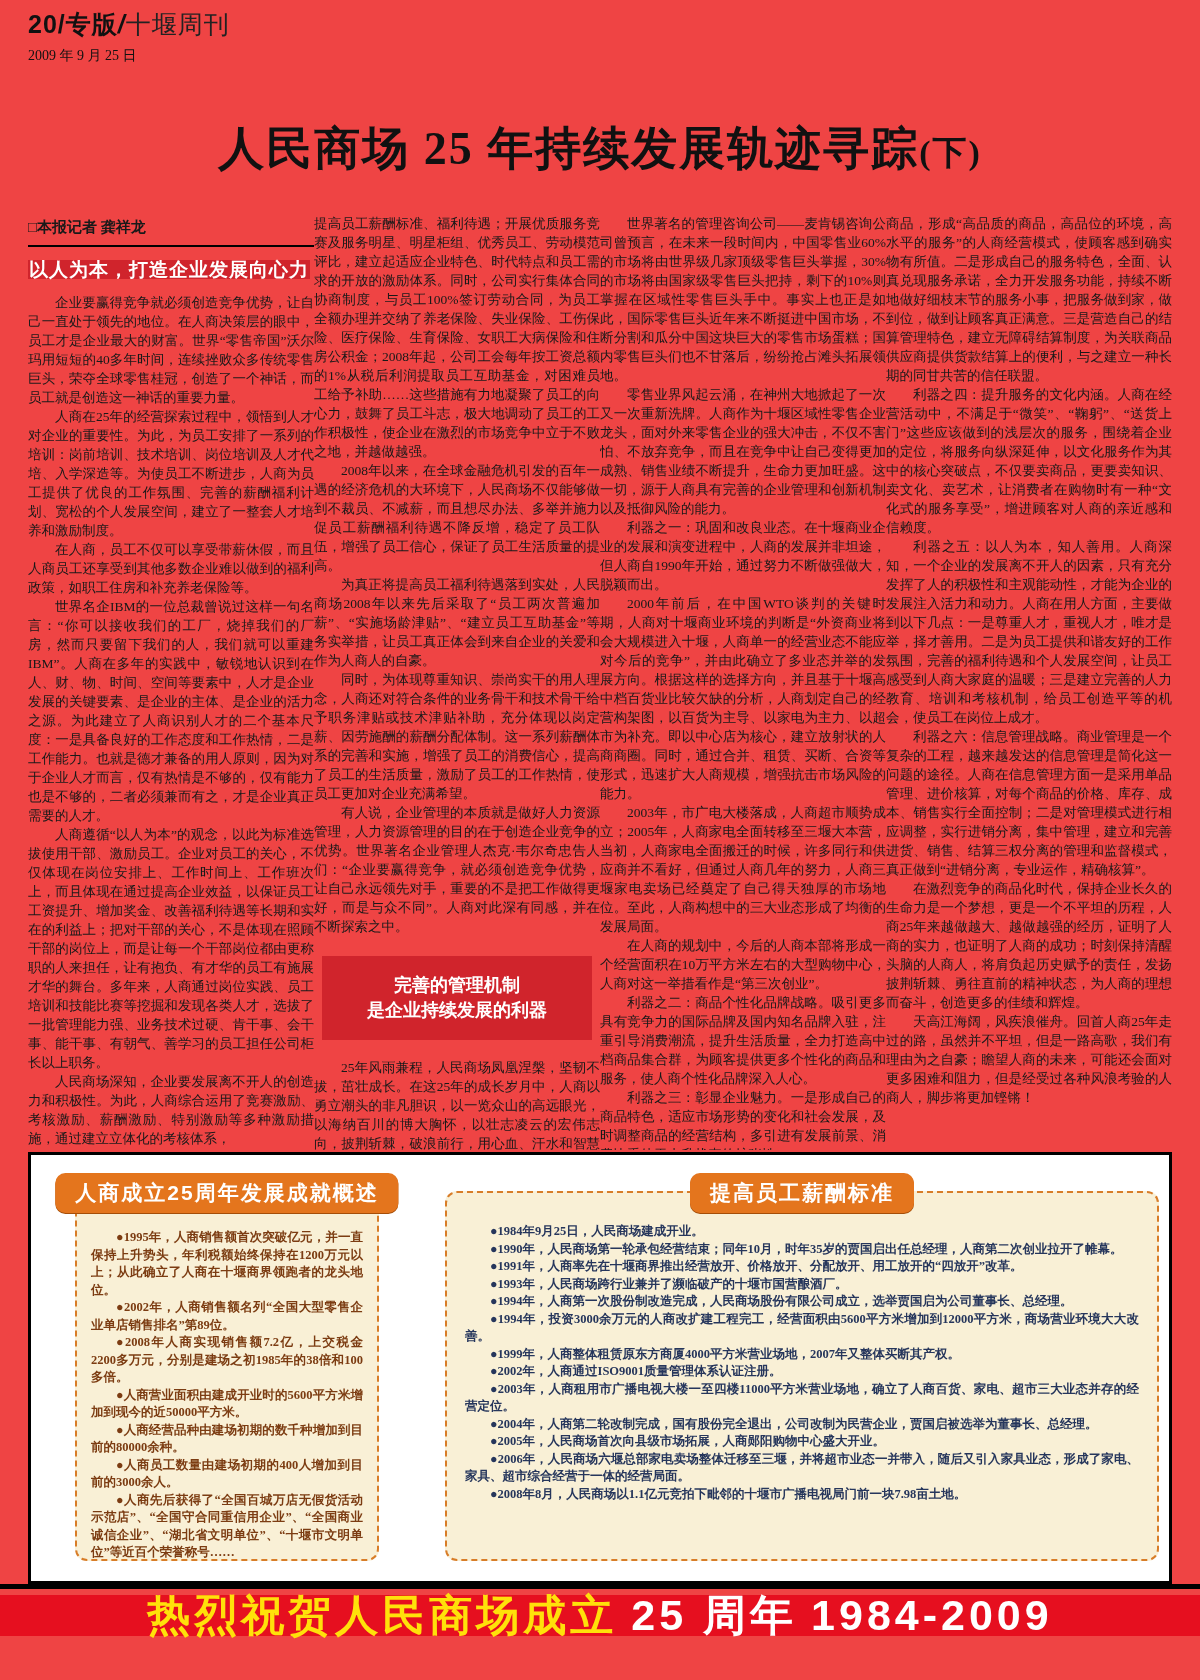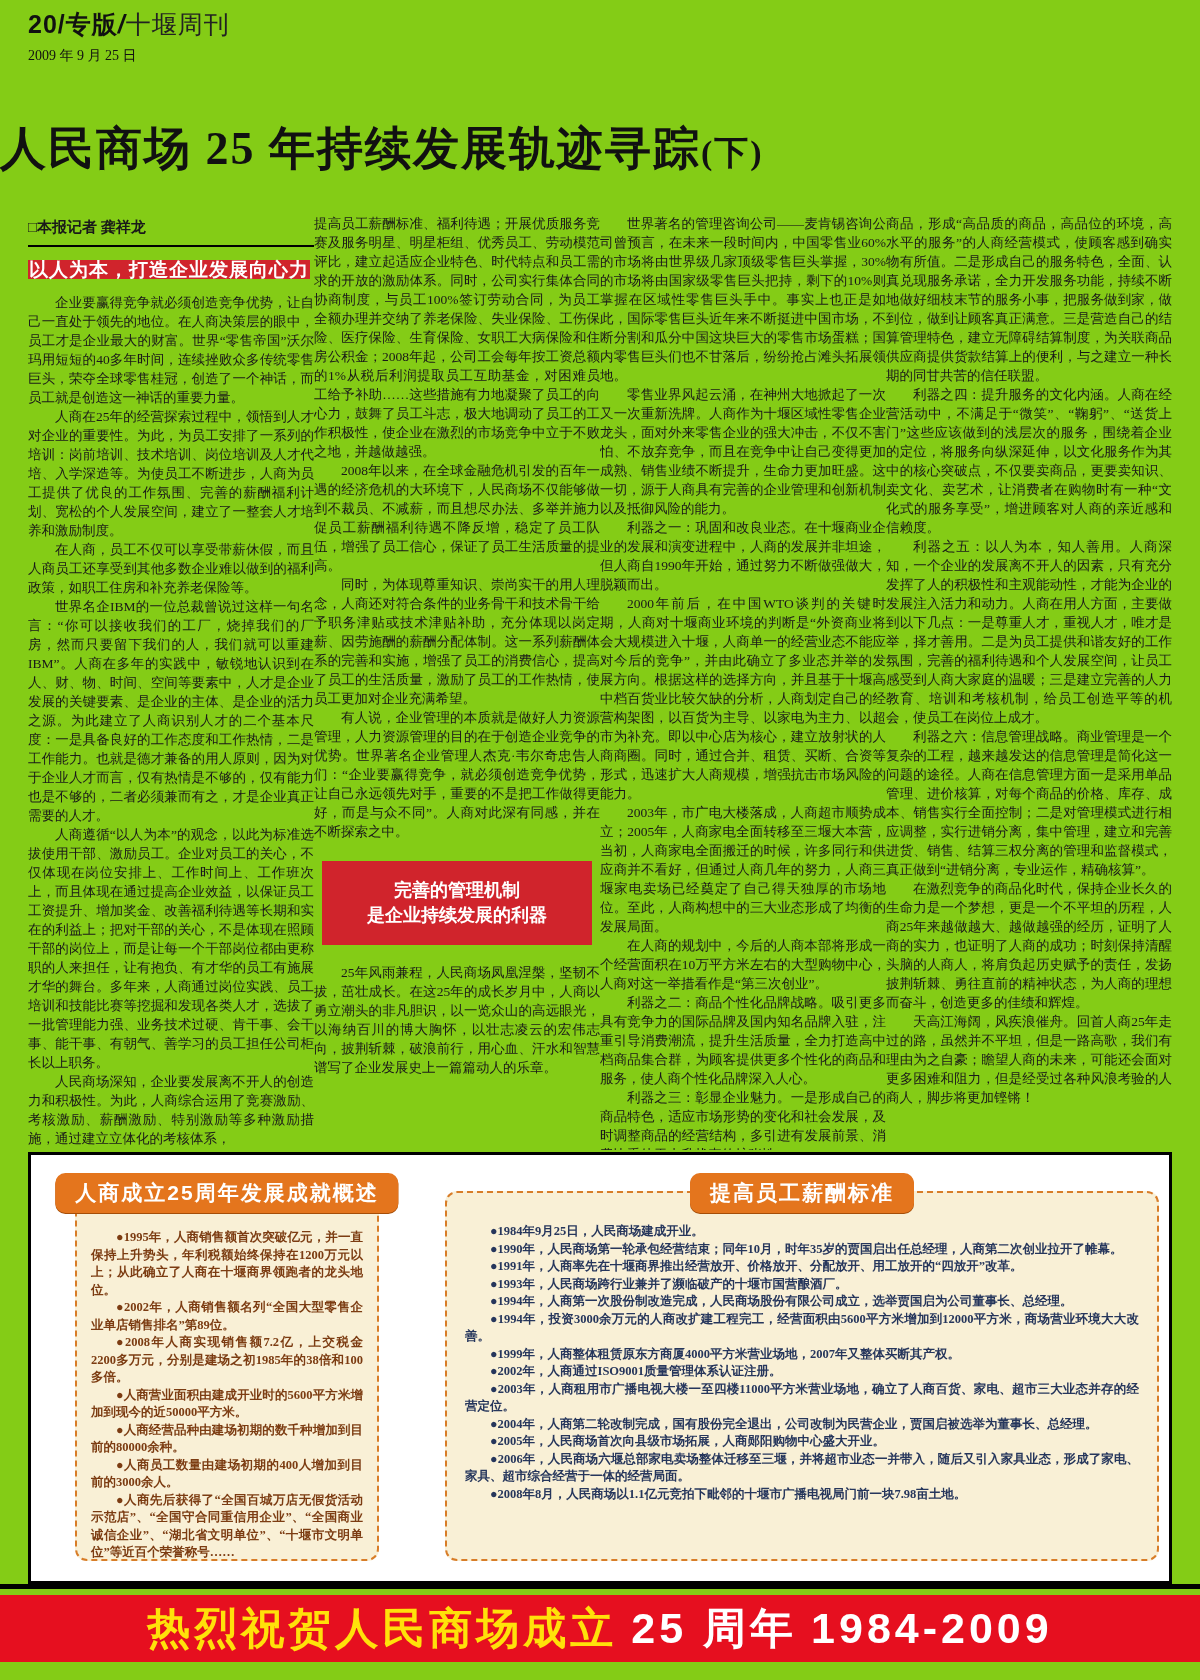--- a/index.html
+++ b/index.html
@@ -1,27 +1,27 @@
 <!DOCTYPE html>
 <html><head>
 <meta charset="utf-8">
 <style>
   html,body{margin:0;padding:0;background:#888;}
-  .page{position:relative;width:1200px;height:1680px;margin:0 auto;background:#84cc16;overflow:hidden;
+  .page{position:relative;width:1200px;height:1680px;margin:0 auto;background:#ef4444;overflow:hidden;
         font-family:"Liberation Serif","DejaVu Serif",serif;color:#111;}
   
   .masthead{position:absolute;left:28px;top:8px;}
   .mast-line1{font-size:25px;letter-spacing:1px;}
   .mast-page{font-family:"Liberation Sans",sans-serif;font-weight:bold;}
   .mast-section{font-family:"Liberation Sans",sans-serif;font-weight:900;}
   .mast-slash{font-family:"Liberation Sans",sans-serif;font-weight:900;font-style:italic;}
   .mast-pub{font-weight:normal;color:#222;}
   .mast-date{font-size:14px;margin-top:6px;color:#111;}
   
-  .headline{position:absolute;left:0;top:118px;width:1200px;font-weight:bold;
+  .headline{position:absolute;left:0;top:118px;width:1200px;text-align:center;font-weight:bold;
             font-size:46px;letter-spacing:2px;white-space:nowrap;}
   .headline .suffix{font-size:34px;}
   
   .cols{position:absolute;left:28px;top:214px;width:1144px;height:936px;display:flex;overflow:hidden;}
   .col{flex:1;min-width:0;overflow:hidden;text-align:justify;font-size:13.5px;line-height:19px;color:#191919;}
   .col p{margin:0;text-indent:2em;}
   .col p.cont{text-indent:0;}
   .byline{font-size:15px;font-weight:bold;text-indent:0;padding:4px 0 8px 0;border-bottom:2px solid #000;margin-bottom:13px;}
   .red-head1{background:#d0242c;color:#fff;font-family:"Liberation Sans",sans-serif;font-weight:900;
              font-size:19px;text-align:center;padding:0 0;margin:4px 4px 14px 0;letter-spacing:1px;text-indent:0;}
@@ -34,21 +34,21 @@
   .box-left{left:44px;top:36px;width:304px;bottom:20px;padding:36px 14px 8px 14px;}
   .box-right{left:414px;top:36px;right:10px;bottom:20px;padding:30px 18px 6px 18px;}
   .ribbon{position:absolute;top:-20px;left:50%;transform:translateX(-50%);background:#e4751d;color:#fff;
           font-family:"Liberation Sans",sans-serif;font-weight:900;font-size:21px;letter-spacing:2px;
           padding:6px 20px;border-radius:10px;white-space:nowrap;box-shadow:0 1px 0 #a54e08;}
   .box-items p{margin:0;text-indent:2em;font-weight:bold;font-size:12.5px;line-height:17.5px;text-align:justify;}
   .box-left .box-items p{color:#7c3c12;}
   .box-right .box-items p{color:#26365c;}
   
   .black-rule{position:absolute;left:0;top:1584px;width:1200px;height:5px;background:#000;}
-  .banner{position:absolute;left:0;top:1595px;width:1200px;height:67px;background:#e60f1f;
+  .banner{position:absolute;left:0;top:1595px;width:1200px;height:41px;background:#e60f1f;
           display:flex;align-items:center;justify-content:center;gap:14px;
           font-family:"Liberation Sans",sans-serif;font-weight:900;font-size:43px;letter-spacing:4px;white-space:nowrap;}
   .banner .cn{color:#ffe10a;}
   .banner .num{color:#ffffff;}
 </style>
 </head>
 <body>
 
 <div class="page">
 
@@ -75,20 +75,21 @@
           <p>世界名企IBM的一位总裁曾说过这样一句名言：“你可以接收我们的工厂，烧掉我们的厂房，然而只要留下我们的人，我们就可以重建IBM”。人商在多年的实践中，敏锐地认识到在人、财、物、时间、空间等要素中，人才是企业发展的关键要素、是企业的主体、是企业的活力之源。为此建立了人商识别人才的二个基本尺度：一是具备良好的工作态度和工作热情，二是工作能力。也就是德才兼备的用人原则，因为对于企业人才而言，仅有热情是不够的，仅有能力也是不够的，二者必须兼而有之，才是企业真正需要的人才。</p>
           <p>人商遵循“以人为本”的观念，以此为标准选拔使用干部、激励员工。企业对员工的关心，不仅体现在岗位安排上、工作时间上、工作班次上，而且体现在通过提高企业效益，以保证员工工资提升、增加奖金、改善福利待遇等长期和实在的利益上；把对干部的关心，不是体现在照顾干部的岗位上，而是让每一个干部岗位都由更称职的人来担任，让有抱负、有才华的员工有施展才华的舞台。多年来，人商通过岗位实践、员工培训和技能比赛等挖掘和发现各类人才，选拔了一批管理能力强、业务技术过硬、肯干事、会干事、能干事、有朝气、善学习的员工担任公司柜长以上职务。</p>
           <p>人民商场深知，企业要发展离不开人的创造力和积极性。为此，人商综合运用了竞赛激励、考核激励、薪酬激励、特别激励等多种激励措施，通过建立立体化的考核体系，</p>
         </div>
     </div>
 
     <div class="col">
       <p class="cont">提高员工薪酬标准、福利待遇；开展优质服务竞赛及服务明星、明星柜组、优秀员工、劳动模范评比，建立起适应企业特色、时代特点和员工需求的开放的激励体系。同时，公司实行集体合同协商制度，与员工100%签订劳动合同，为员工全额办理并交纳了养老保险、失业保险、工伤保险、医疗保险、生育保险、女职工大病保险和住房公积金；2008年起，公司工会每年按工资总额的1%从税后利润提取员工互助基金，对困难员工给予补助……这些措施有力地凝聚了员工的向心力，鼓舞了员工斗志，极大地调动了员工的工作积极性，使企业在激烈的市场竞争中立于不败之地，并越做越强。</p>
       <div>
           <p>2008年以来，在全球金融危机引发的百年一遇的经济危机的大环境下，人民商场不仅能够做到不裁员、不减薪，而且想尽办法、多举并施力促员工薪酬福利待遇不降反增，稳定了员工队伍，增强了员工信心，保证了员工生活质量的提高。</p>
+          <p>为真正将提高员工福利待遇落到实处，人民商场2008年以来先后采取了“员工两次普遍加薪”、“实施场龄津贴”、“建立员工互助基金”等务实举措，让员工真正体会到来自企业的关爱和作为人商人的自豪。</p>
           <p>同时，为体现尊重知识、崇尚实干的用人理念，人商还对符合条件的业务骨干和技术骨干给予职务津贴或技术津贴补助，充分体现以岗定薪、因劳施酬的薪酬分配体制。这一系列薪酬体系的完善和实施，增强了员工的消费信心，提高了员工的生活质量，激励了员工的工作热情，使员工更加对企业充满希望。</p>
           <p>有人说，企业管理的本质就是做好人力资源管理，人力资源管理的目的在于创造企业竞争的优势。世界著名企业管理人杰克·韦尔奇忠告人们：“企业要赢得竞争，就必须创造竞争优势，让自己永远领先对手，重要的不是把工作做得更好，而是与众不同”。人商对此深有同感，并在不断探索之中。</p>
         </div>
       <div class="red-head2">
         <div>完善的管理机制</div>
         <div>是企业持续发展的利器</div>
       </div>
       <div>
           <p>25年风雨兼程，人民商场凤凰涅槃，坚韧不拔，茁壮成长。在这25年的成长岁月中，人商以勇立潮头的非凡胆识，以一览众山的高远眼光，以海纳百川的博大胸怀，以壮志凌云的宏伟志向，披荆斩棘，破浪前行，用心血、汗水和智慧谱写了企业发展史上一篇篇动人的乐章。</p>
         </div>

